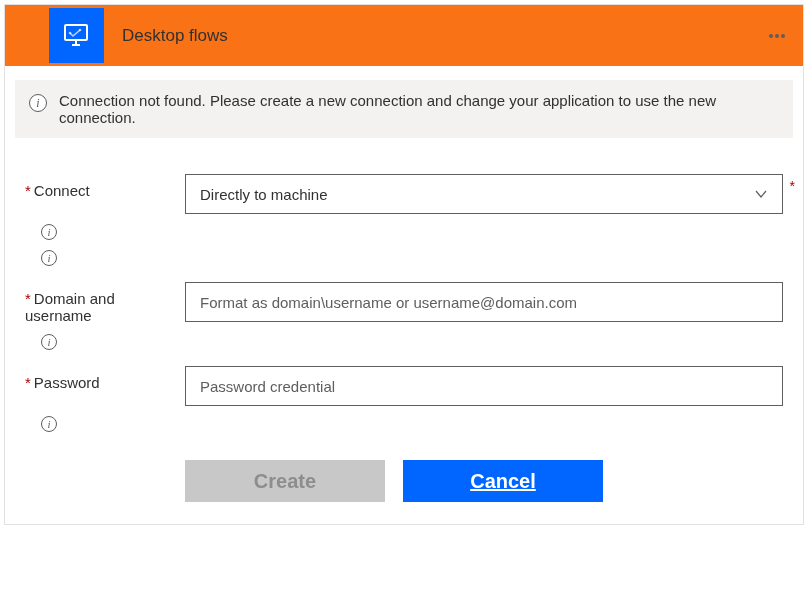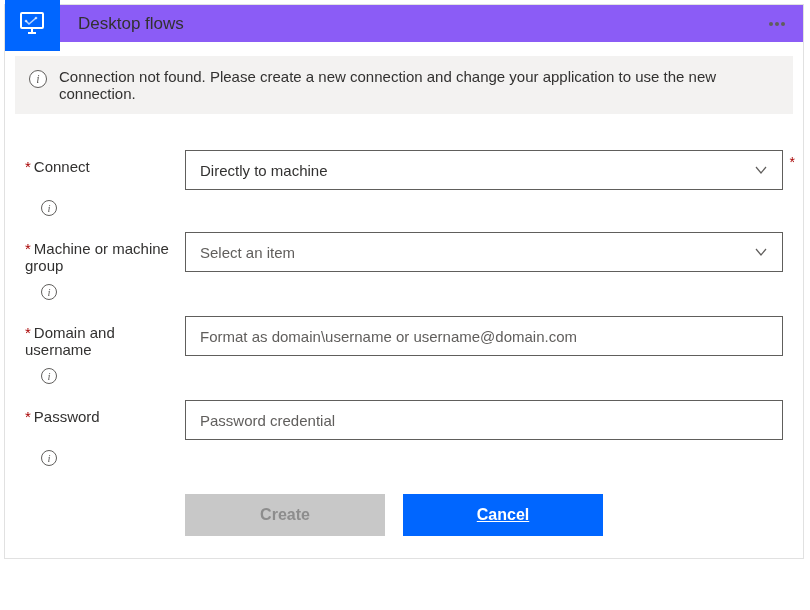--- a/index.html
+++ b/index.html
@@ -13,23 +13,24 @@
       color: #323130;
     }
     .panel {
       border: 1px solid #e1e1e1;
       width: 800px;
       margin: 4px;
     }
     .header {
       display: flex;
       align-items: center;
-      background: #8b5cf6;
-      height: 37px;
+      background: #f97316;
+      height: 61px;
       position: relative;
+      padding-left: 44px;
     }
     .header-icon {
       width: 55px;
       height: 55px;
       background: #0066ff;
       display: flex;
       align-items: center;
       justify-content: center;
     }
     .header-title {
@@ -138,21 +139,21 @@
     .buttons {
       display: flex;
       gap: 18px;
       margin-top: 28px;
       margin-left: 160px;
     }
     .btn {
       width: 200px;
       height: 42px;
       border: none;
-      font-size: 16px;
+      font-size: 20px;
       font-weight: 600;
       cursor: pointer;
       display: flex;
       align-items: center;
       justify-content: center;
     }
     .btn-disabled {
       background: #c8c8c8;
       color: #8d8d8d;
       cursor: not-allowed;
@@ -206,35 +207,20 @@
               </svg>
           </span>
         </div>
         <span class="trailing-req">*</span>
       </div>
     </div>
     <div class="help-row">
       <div class="info-circle small">i</div>
     </div>
 
-    <div class="row">
-      <div class="label-col">
-        <span class="req">*</span><span>Machine or machine group</span>
-      </div>
-      <div class="field-col">
-        <div class="select">
-          <span class="placeholder">Select an item</span>
-          <span class="chevron">
-            <svg width="14" height="14" viewBox="0 0 14 14">
-                <path d="M2 4 L7 10 L12 4" fill="none" stroke="#605e5c" stroke-width="1.2"></path>
-              </svg>
-          </span>
-        </div>
-      </div>
-    </div>
     <div class="help-row">
       <div class="info-circle small">i</div>
     </div>
 
     <div class="row">
       <div class="label-col">
         <span class="req">*</span><span>Domain and username</span>
       </div>
       <div class="field-col">
         <input type="text" class="text-input" placeholder="Format as domain\username or username@domain.com" style="">

